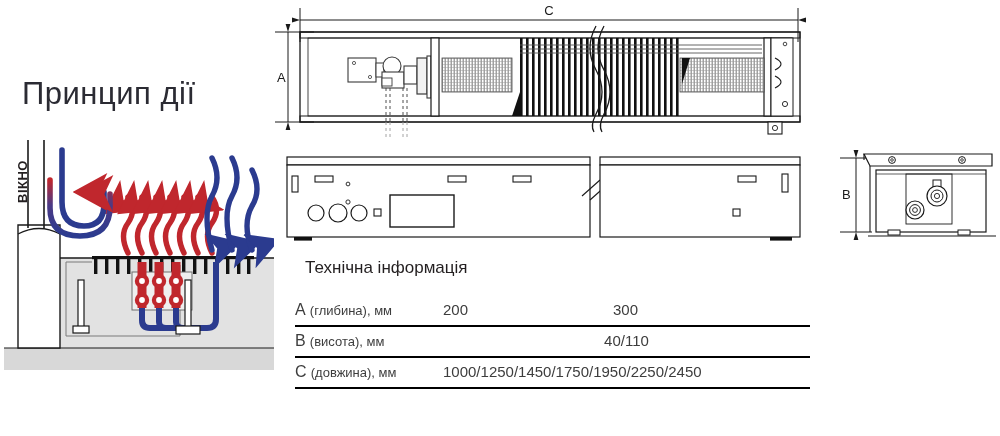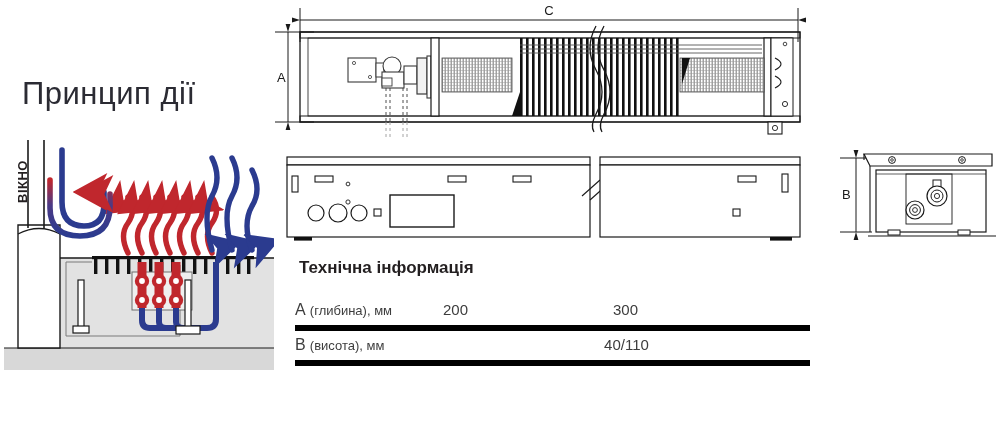--- a/index.html
+++ b/index.html
@@ -15,24 +15,24 @@
   #window-label{position:absolute;left:-12px;top:34px;width:60px;
       font-size:13px;font-weight:700;letter-spacing:.5px;color:#231f20;
       transform:rotate(-90deg);transform-origin:center center;text-align:center;}
 
   
   #drawings{left:270px;top:0;width:560px;height:260px;}
   #enddrawing{left:830px;top:140px;width:170px;height:120px;}
 
   
   #tech-block{left:295px;top:258px;width:530px;}
-  #tech-heading{font-size:17px;font-weight:700;color:#231f20;margin:0 0 18px 4px;}
+  #tech-heading{font-size:17px;font-weight:400;color:#231f20;margin:0 0 18px 10px;}
   table.tech{border-collapse:collapse;width:515px;font-weight:300;}
   table.tech td{padding:5px 0 6px 0;font-size:15px;color:#3d3d3d;
-      border-bottom:6px solid #000000;vertical-align:baseline;white-space:nowrap;}
+      border-bottom:2px solid #000000;vertical-align:baseline;white-space:nowrap;}
   td.lbl{width:148px;}
   td.lbl .big{font-size:16px;}
   td.lbl .sm{font-size:13px;}
   td.v1{width:170px;text-align:left;padding-left:14px;font-size:18px;color:#4a4a4a;}
   td.v2{text-align:left;padding-left:24px;font-size:18px;color:#4a4a4a;}
   td.vwide{text-align:left;font-size:18px;color:#4a4a4a;padding-left:10px;}
   td.vcenter{text-align:center;font-size:18px;color:#4a4a4a;}
 </style>
 </head>
 <body>
@@ -399,15 +399,22 @@
         <td class="v1">200</td>
         <td class="v2">300</td>
       </tr>
       <tr>
         <td class="lbl">
           <span class="big">В</span>
           <span class="sm">(висота), мм</span>
         </td>
         <td class="vcenter" colspan="2">40/110</td>
       </tr>
+      <tr>
+        <td class="lbl">
+          <span class="big">С</span>
+          <span class="sm">(довжина), мм</span>
+        </td>
+        <td class="vwide" colspan="2">1000/1250/1450/1750/1950/2250/2450</td>
+      </tr>
     </tbody>
   </table>
 </div>
 
 </body></html>

